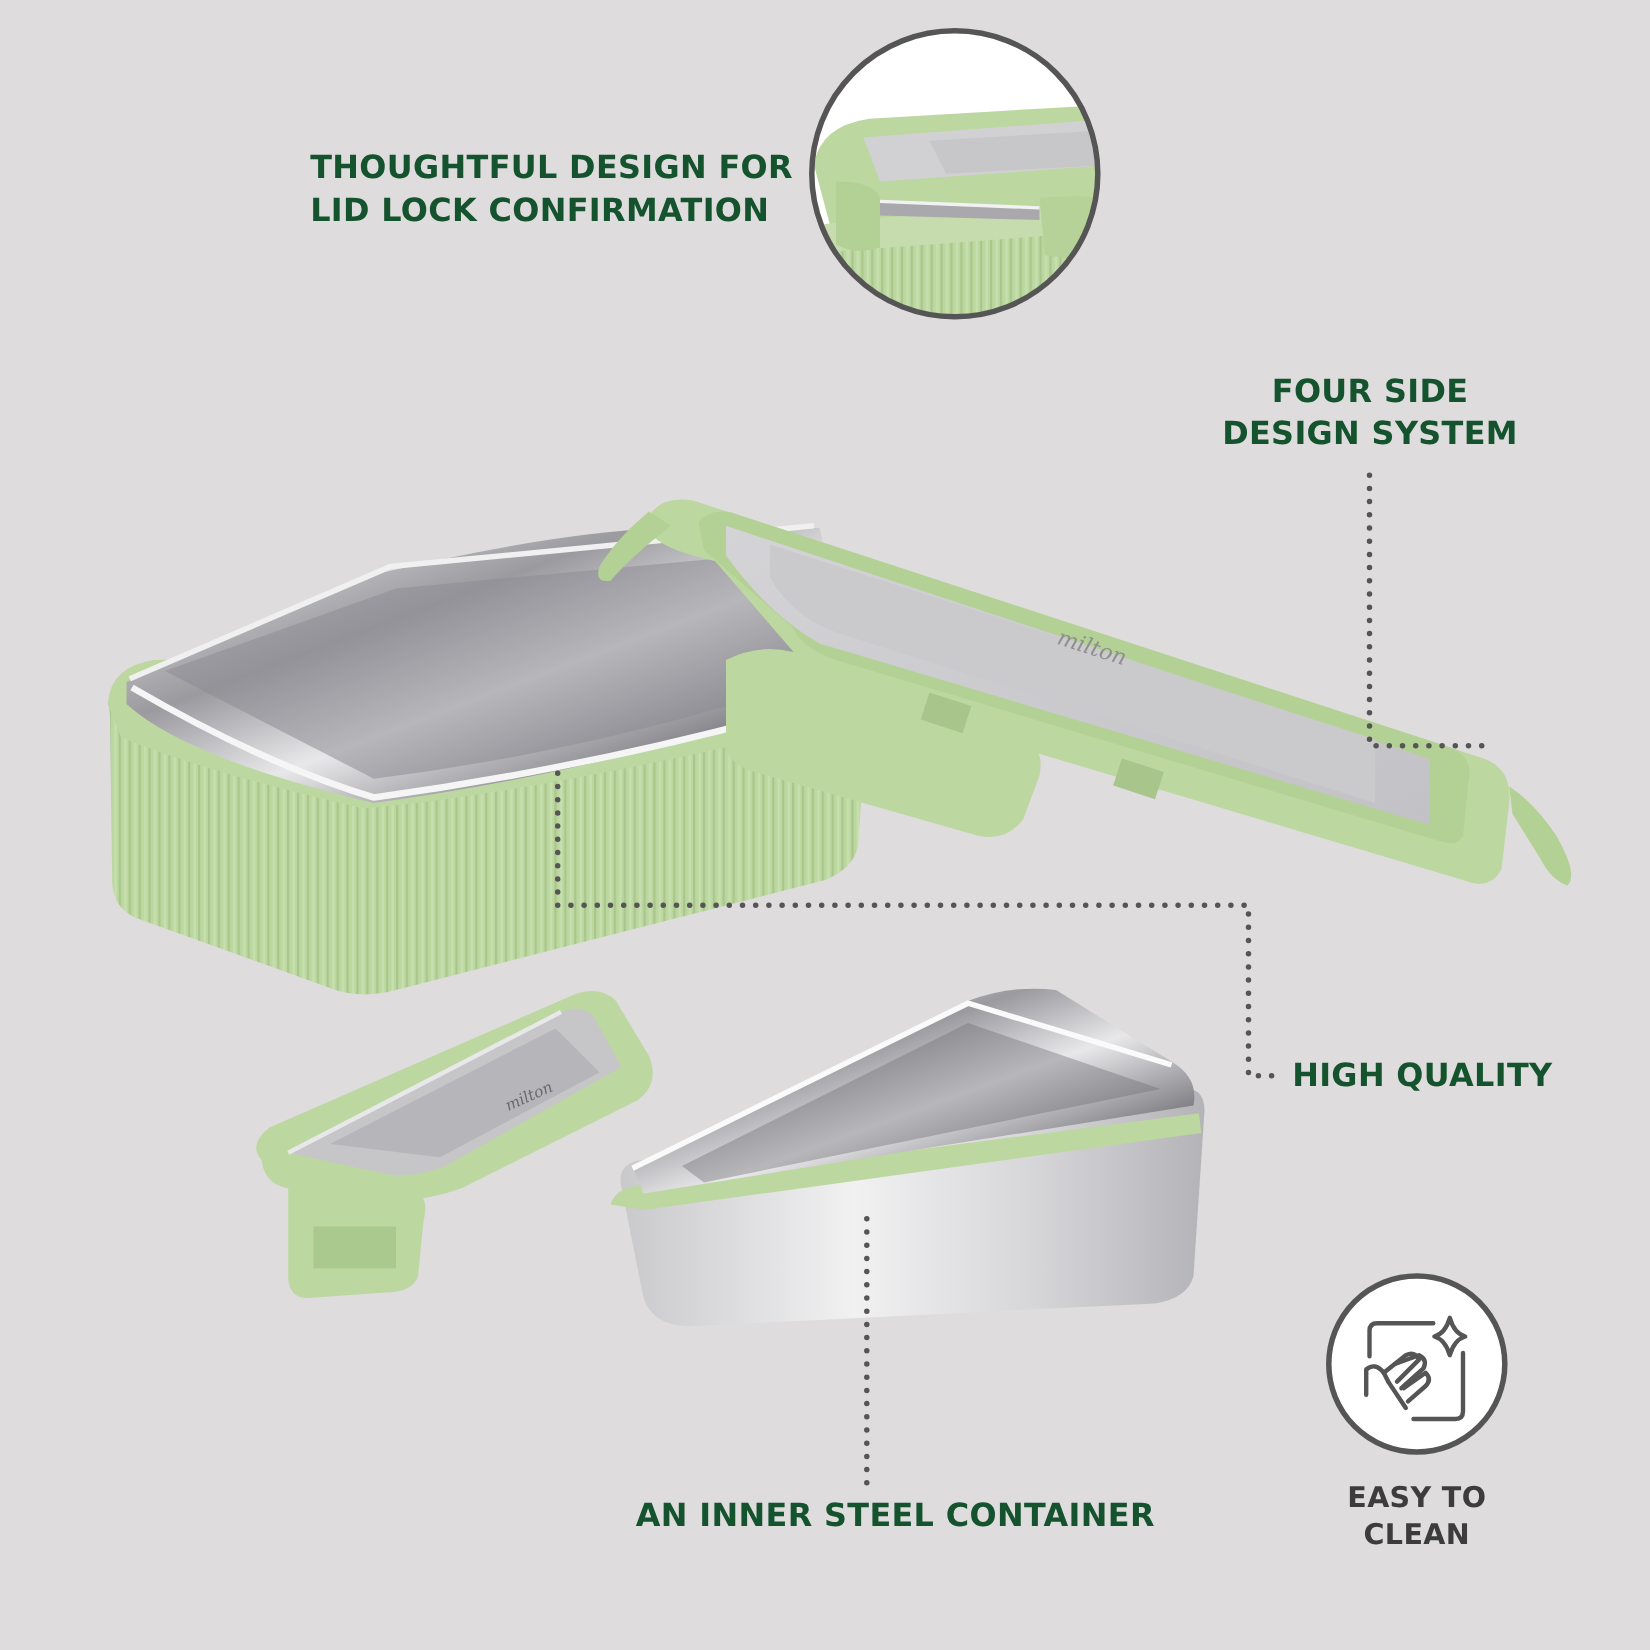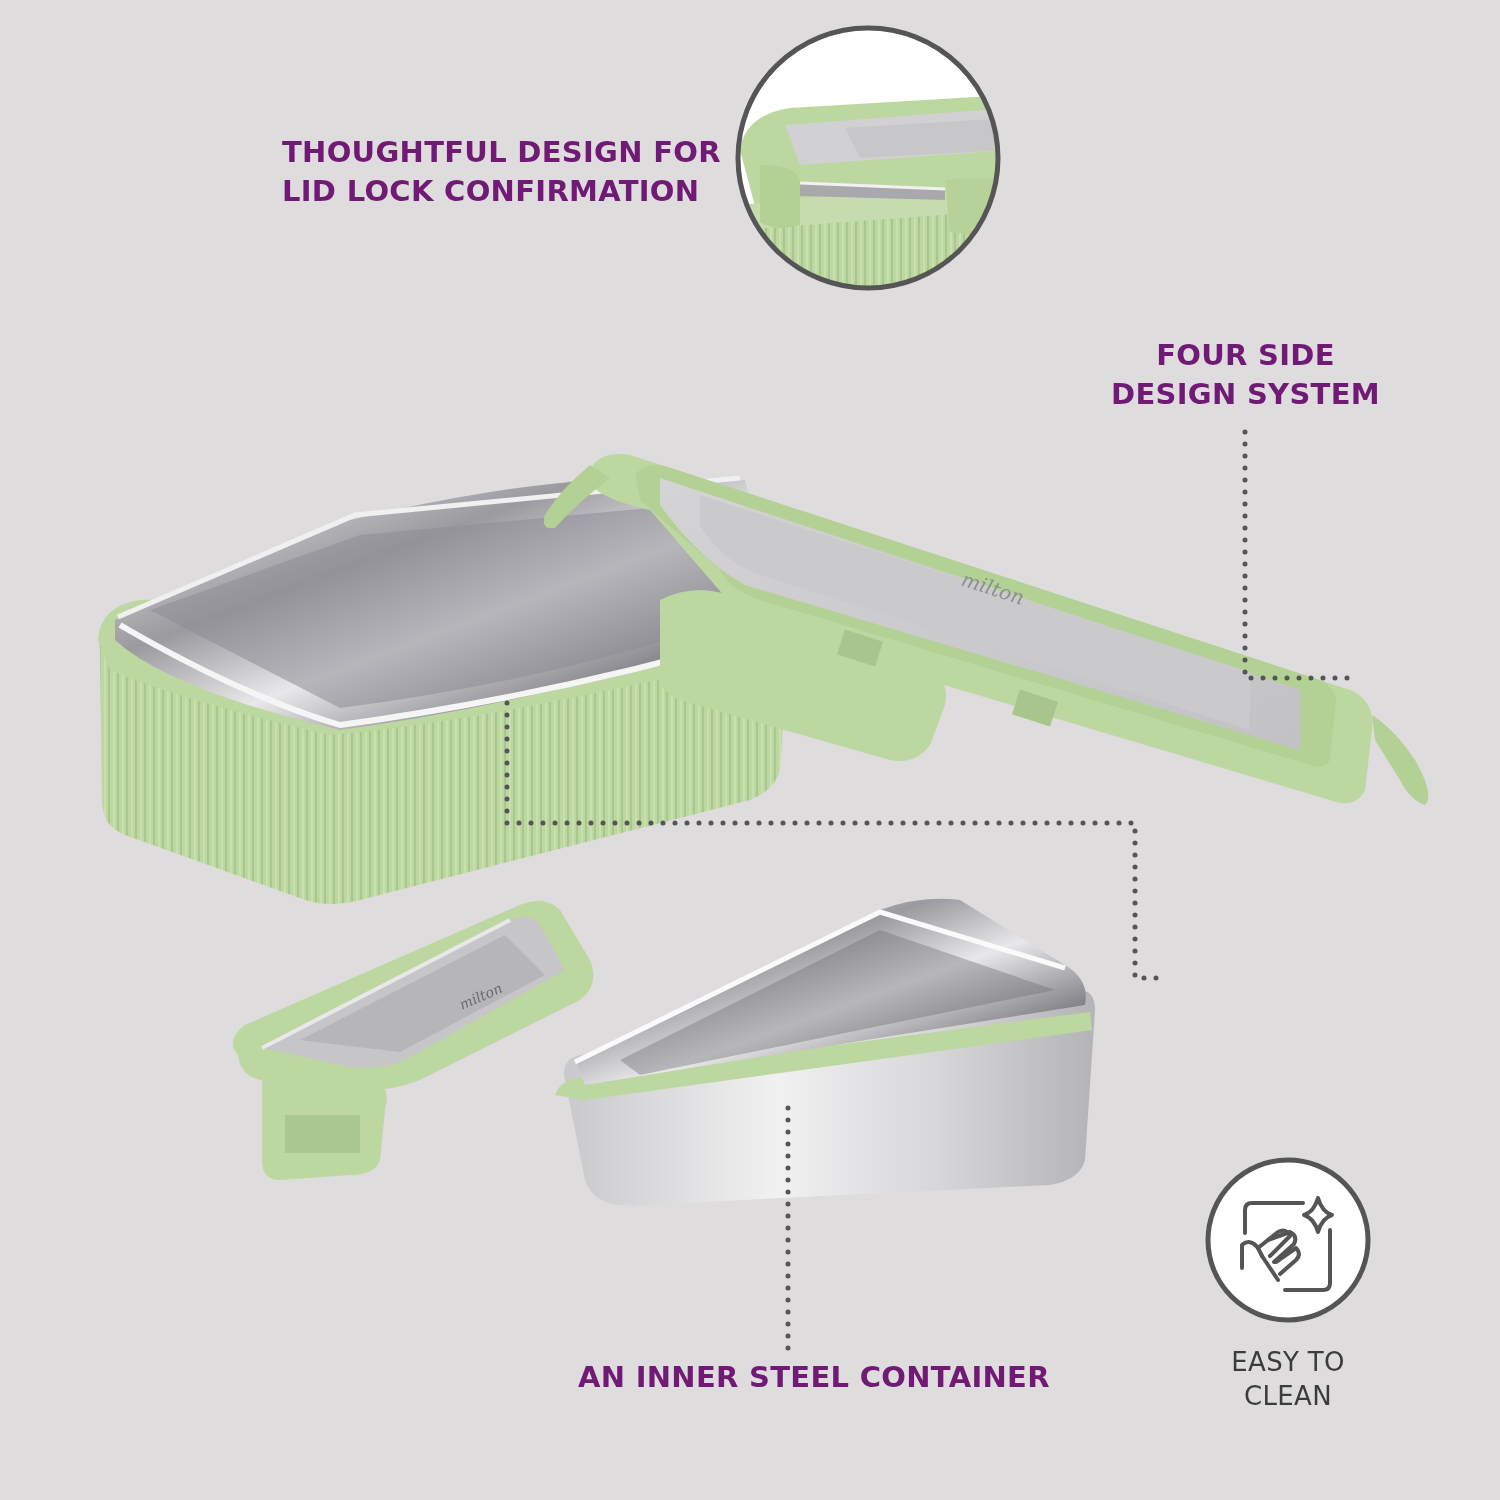--- a/index.html
+++ b/index.html
@@ -5,29 +5,29 @@
     html, body { margin: 0; padding: 0; }
     body {
       width: 1500px; height: 1500px;
       background: #dedcdd;
       position: relative; overflow: hidden;
       font-family: "DejaVu Sans", "Liberation Sans", sans-serif;
     }
     .label {
       position: absolute;
       font-weight: bold;
-      color: #701a75;
+      color: #14532d;
       font-size: 29px;
       line-height: 39px;
       letter-spacing: 0.3px;
       white-space: nowrap;
     }
     .label span { display: block; }
     .label.center { text-align: center; }
-    .label.light { color: #3c3c3c; font-weight: normal; font-size: 26px; line-height: 34px; }
+    .label.light { color: #3c3c3c; font-weight: bold; font-size: 26px; line-height: 34px; }
     svg.art { position: absolute; left: 0; top: 0; }
   </style>
 </head>
 <body>
 
 <svg class="art" width="1500" height="1500" viewBox="0 0 1500 1500">
   <defs>
     <linearGradient id="steelGrad" x1="0" y1="0" x2="1" y2="1">
       <stop offset="0" stop-color="#f4f4f5"></stop>
       <stop offset="0.35" stop-color="#9a9a9f"></stop>
@@ -139,20 +139,21 @@
   <span>THOUGHTFUL DESIGN FOR</span>
   <span>LID LOCK CONFIRMATION</span>
 </div>
 
 <div class="label center" style="left:1103px; top:336px; width:285px;">
   <span>FOUR SIDE</span>
   <span>DESIGN SYSTEM</span>
 </div>
 
 <div class="label center" style="left:1158px; top:958px; width:270px;">
+  <span>HIGH QUALITY</span>
 </div>
 
 <div class="label center" style="left:578px; top:1358px; width:460px;">
   <span>AN INNER STEEL CONTAINER</span>
 </div>
 
 <div class="label center light" style="left:1208px; top:1345px; width:160px;">
   <span>EASY TO</span>
   <span>CLEAN</span>
 </div>

